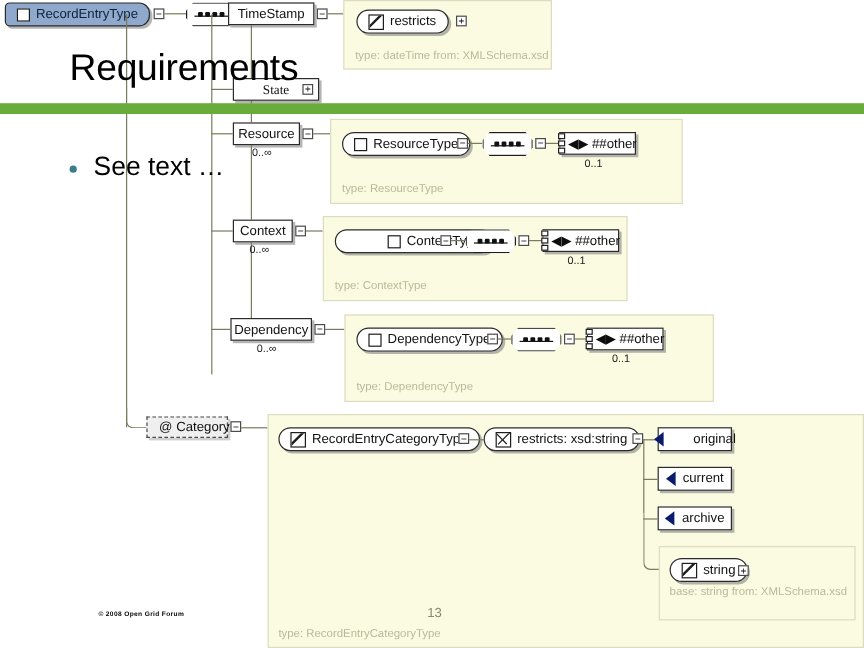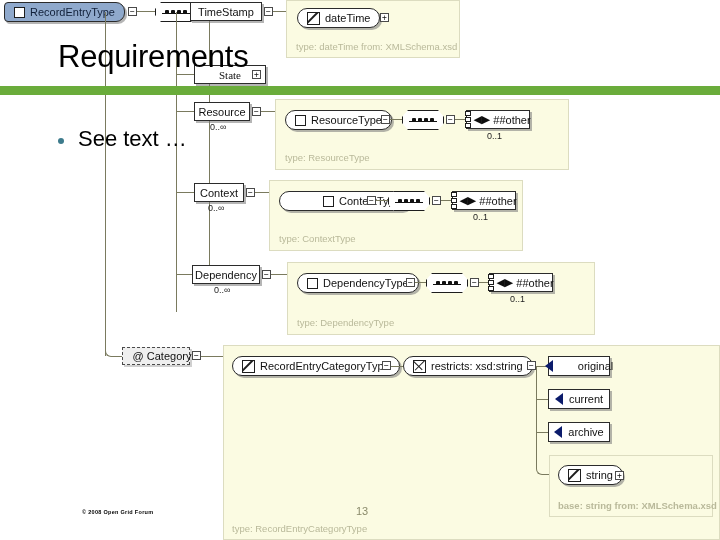--- a/index.html
+++ b/index.html
@@ -184,21 +184,21 @@
 
   <div class="node" style="left:190px;top:2px;width:72px;">
     <span>TimeStamp</span>
   </div>
   <div class="tog" style="left:264px;top:7px;">−</div>
   <div class="ln h" style="left:273px;top:11px;width:13px;"></div>
 
   <div class="yellowbox" style="left:286px;top:0px;width:174px;height:58px;"></div>
   <div class="pill" style="left:297px;top:8px;">
     <span class="glyph-pencil"></span>
-    <span>dateTime</span>
+    <span>restricts</span>
   </div>
   <div class="tog" style="left:380px;top:13px;">+</div>
   <div class="typecap" style="left:296px;top:41px;">type: dateTime from: XMLSchema.xsd</div>
 
   <div class="ln h" style="left:176px;top:74px;width:18px;"></div>
   <div class="node" style="left:194px;top:65px;width:72px;font-family:Liberation Serif, serif;">
     <span>State</span>
   </div>
   <div class="tog" style="left:252px;top:70px;">+</div>
 
@@ -358,21 +358,21 @@
     <span style="margin-left:6px;">archive</span>
   </div>
 
   <div class="corner" style="left:536px;top:428px;width:13px;height:46px;"></div>
   <div class="yellowbox nested" style="left:549px;top:455px;width:164px;height:62px;"></div>
   <div class="pill" style="left:558px;top:465px;">
     <span class="glyph-pencil"></span>
     <span>string</span>
   </div>
   <div class="tog" style="left:615px;top:471px;">+</div>
-  <div class="typecap" style="left:558px;top:500px;font-weight:bold;">base: string from: XMLSchema.xsd</div>
+  <div class="typecap" style="left:558px;top:488px;">base: string from: XMLSchema.xsd</div>
 
   <div class="typecap" style="left:232px;top:523px;">type: RecordEntryCategoryType</div>
 
   <div class="slide-title">Requirements</div>
   <div class="green-bar" style="background: rgb(106, 172, 59);"></div>
   <div class="bullet-row">
     <span class="bullet-dot" style="background: rgb(61, 123, 140);"></span>
     <span class="bullet-text">See text …</span>
   </div>
   <div class="footer-copy">© 2008 Open Grid Forum</div>

